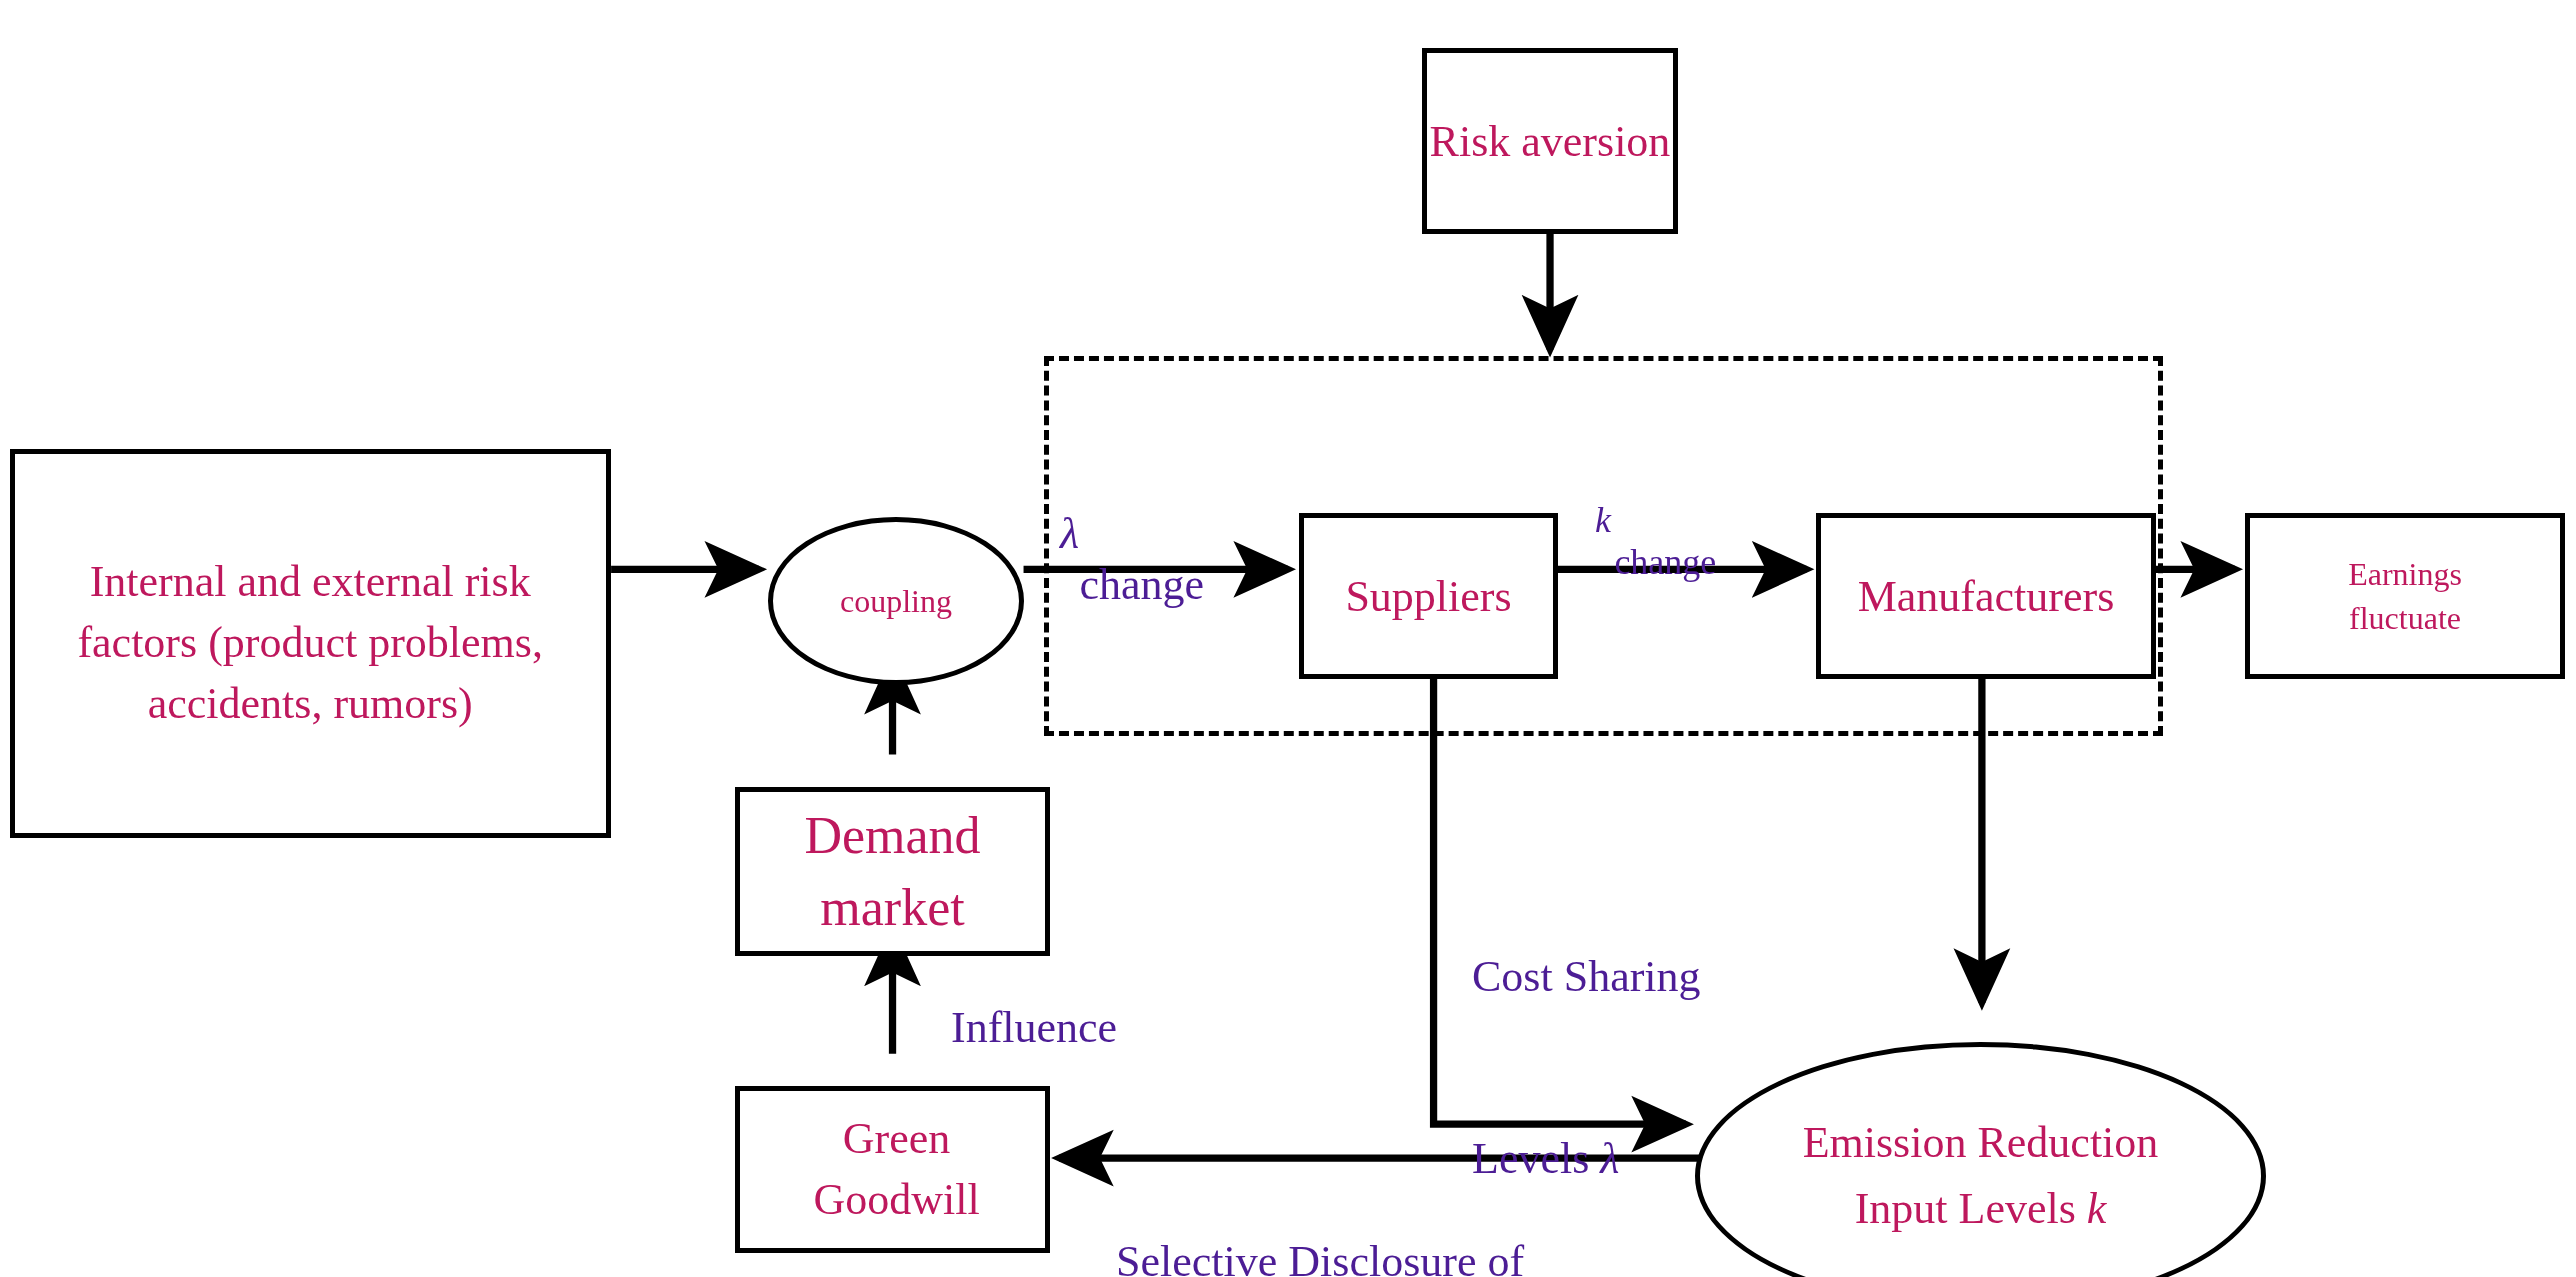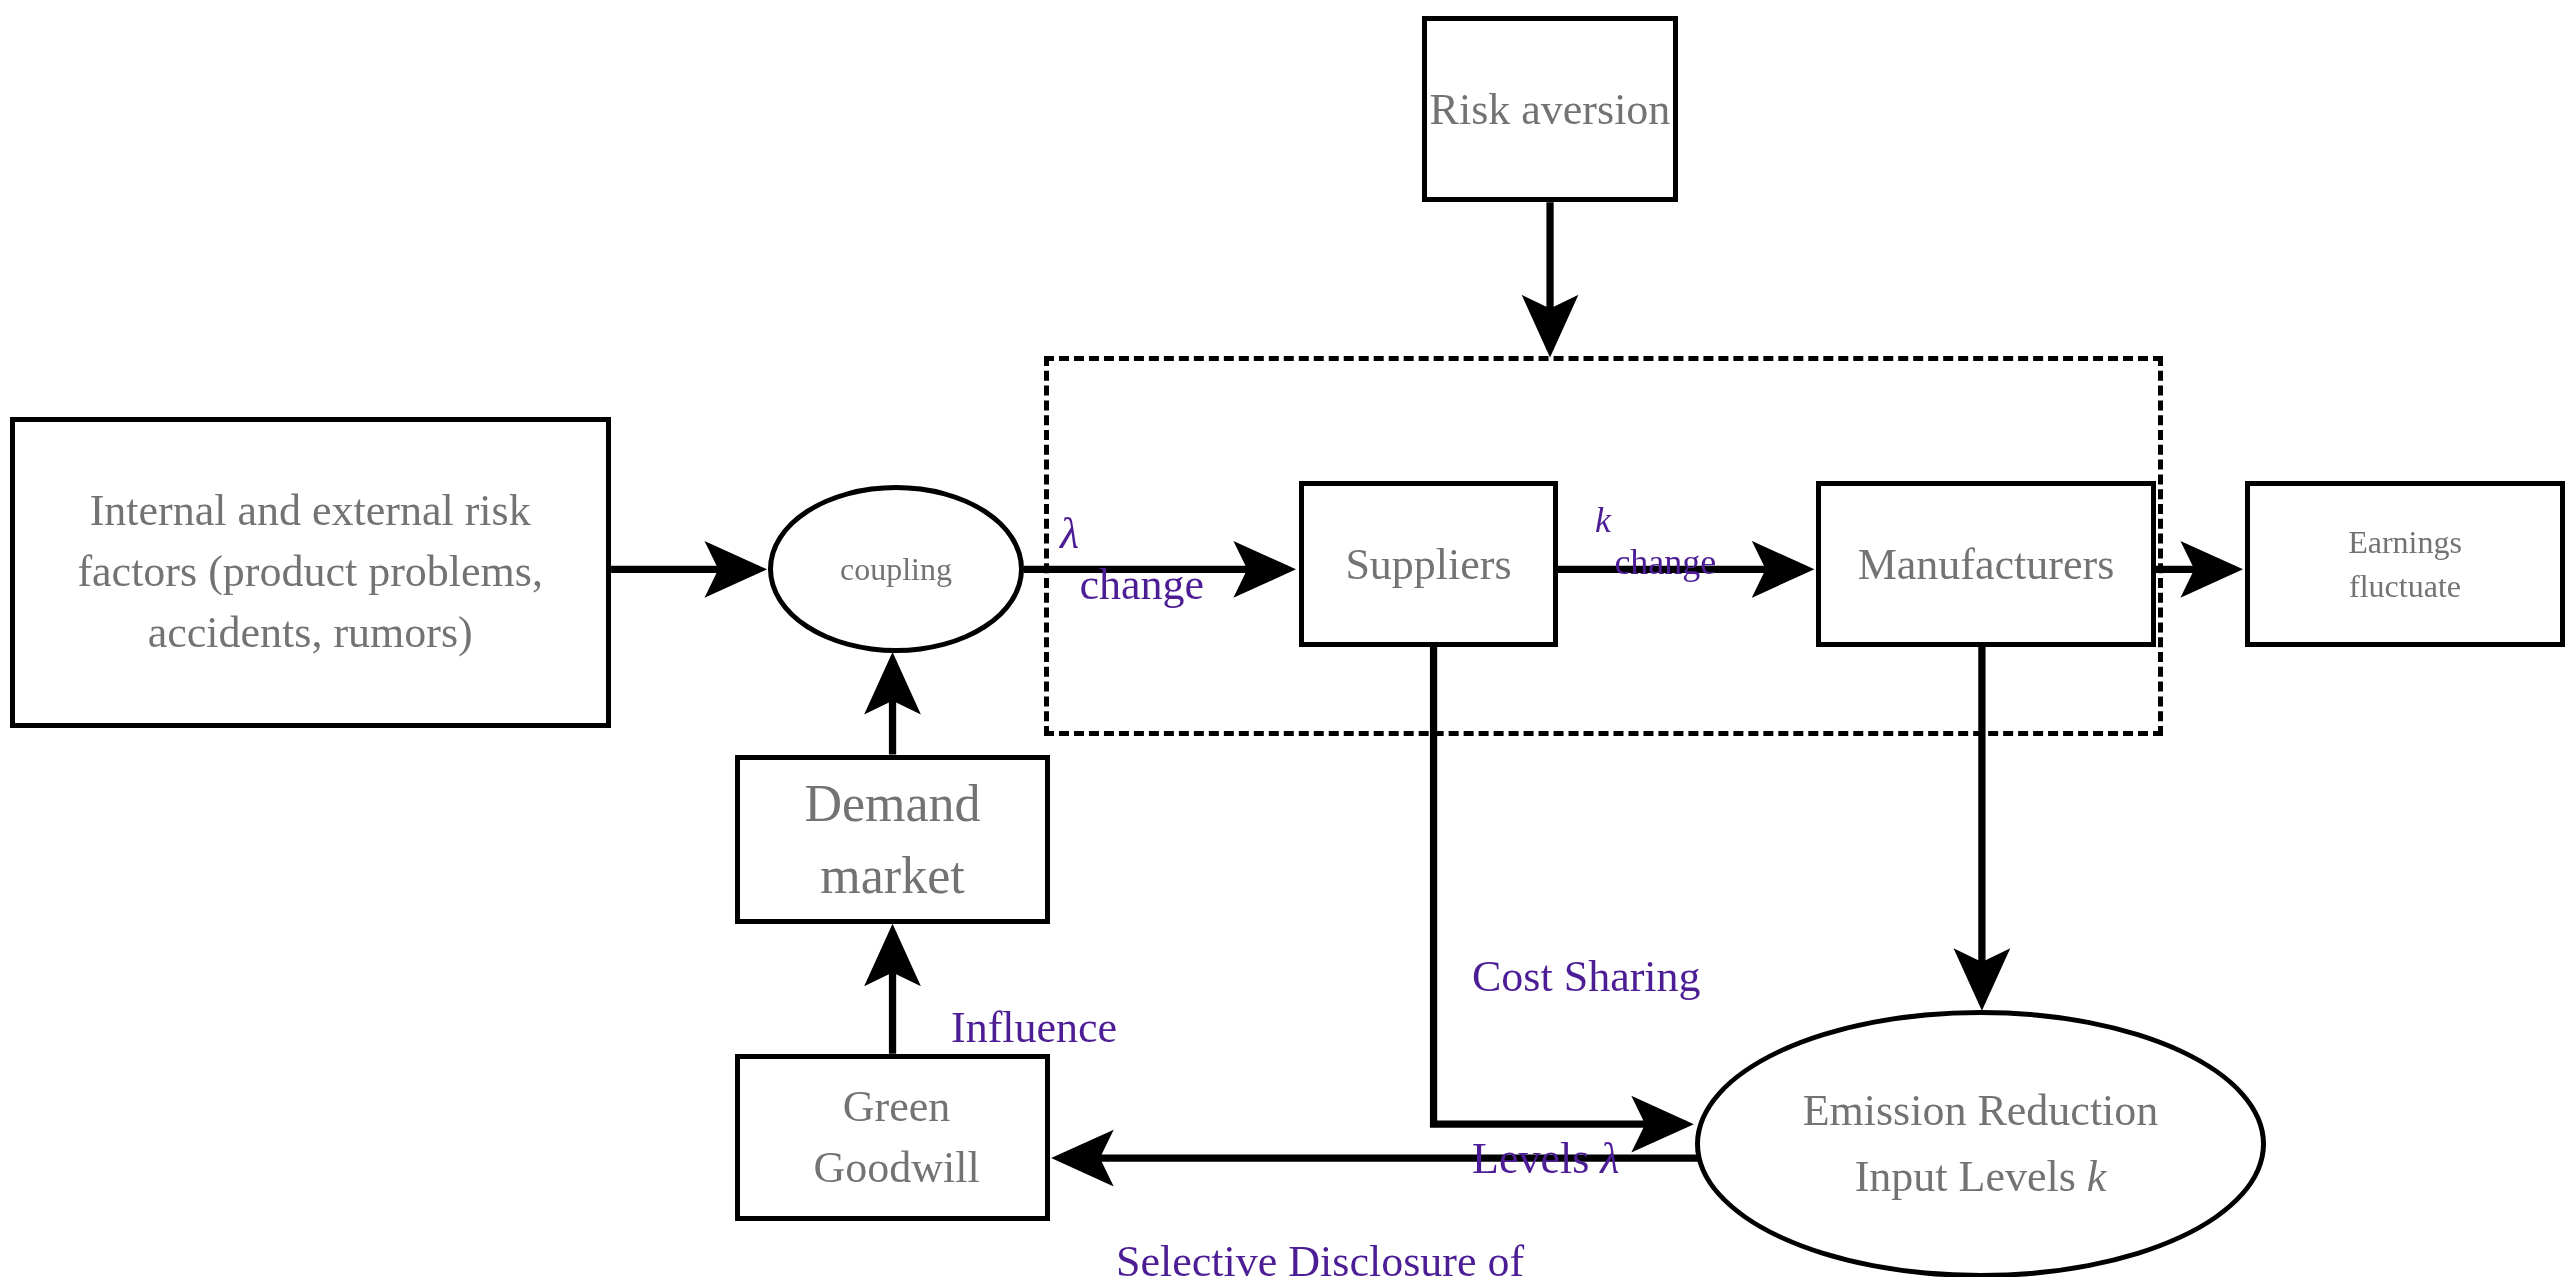--- a/index.html
+++ b/index.html
@@ -1,20 +1,20 @@
 <!DOCTYPE html>
 <html style="font-size:13px"><head>
 <meta charset="utf-8">
 <style>
   html, body { margin:0; padding:0; background:#ffffff; }
   body { width:2576px; height:1277px; position:relative; overflow:hidden;
          font-family:"Liberation Serif","DejaVu Serif",serif; color:#000; }
   #canvas { position:absolute; left:0; top:0; width:2576px; height:1277px; }
   .node { position:absolute; box-sizing:border-box; display:flex; align-items:center;
-          justify-content:center; text-align:center; color:#737373; }
+          justify-content:center; text-align:center; color:#be185d;margin-top:32px; }
   .box { border:5.7px solid #000; background:#fff; }
   .ell { border:5.7px solid #000; border-radius:50%; background:#fff; }
   .lbl { position:absolute; text-align:left; color:#4c1d95; white-space:pre-line; }
   .it { font-style:italic; }
   svg { position:absolute; left:0; top:0; overflow:visible; }
 </style>
 </head>
 <body>
 
 <div id="canvas">
@@ -43,21 +43,21 @@
 
     <line x1="1103" y1="1303" x2="1103" y2="1152" stroke="#000" stroke-width="9" marker-end="url(#ah)"></line>
 
     <line x1="2450" y1="800" x2="2450" y2="1240" stroke="#000" stroke-width="9" marker-end="url(#ah)"></line>
 
     <polyline points="1772,800 1772,1390 2084,1390" fill="none" stroke="#000" stroke-width="9" marker-end="url(#ah)"></polyline>
 
     <line x1="2120" y1="1432" x2="1309" y2="1432" stroke="#000" stroke-width="9" marker-end="url(#ah)"></line>
   </svg>
 
-  <div class="node box" style="left:9.7px;top:417px;width:601px;height:311px;font-size:44px;line-height:1.38;padding:0 27.5px;">
+  <div class="node box" style="left:9.7px;top:417px;width:601px;height:389px;font-size:44px;line-height:1.38;padding:0 27.5px;">
     <span>Internal and external risk factors (product problems, accidents, rumors)</span>
   </div>
 
   <div class="node ell" style="left:768px;top:485px;width:256px;height:168px;font-size:32px;">
     <span>coupling</span>
   </div>
 
   <div class="node box" style="left:1422px;top:16px;width:256px;height:186px;font-size:44px;">
     <span>Risk aversion</span>
   </div>

